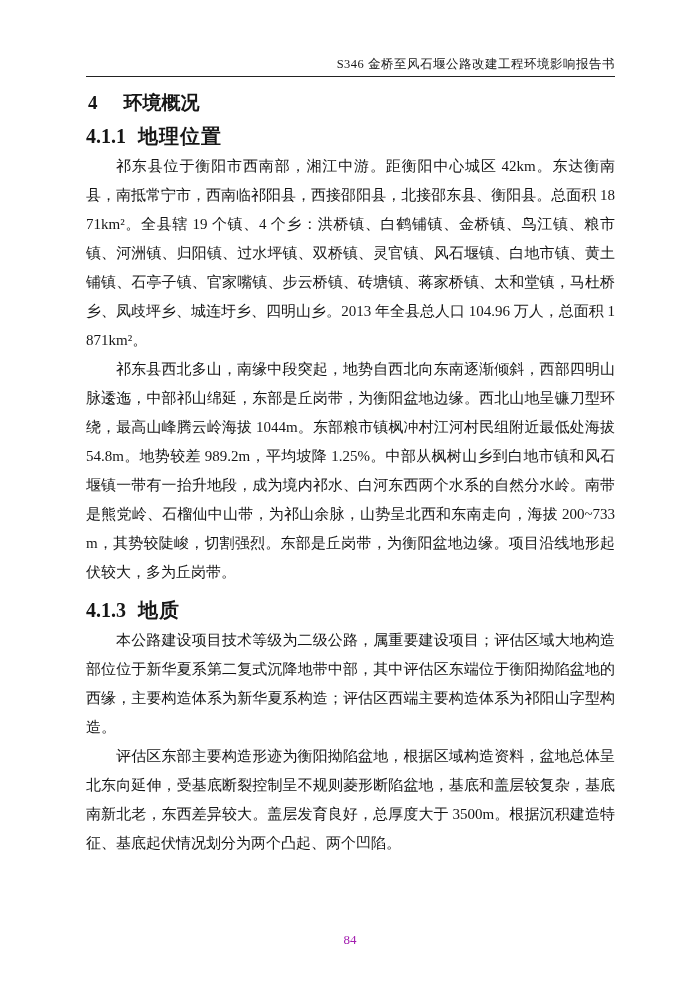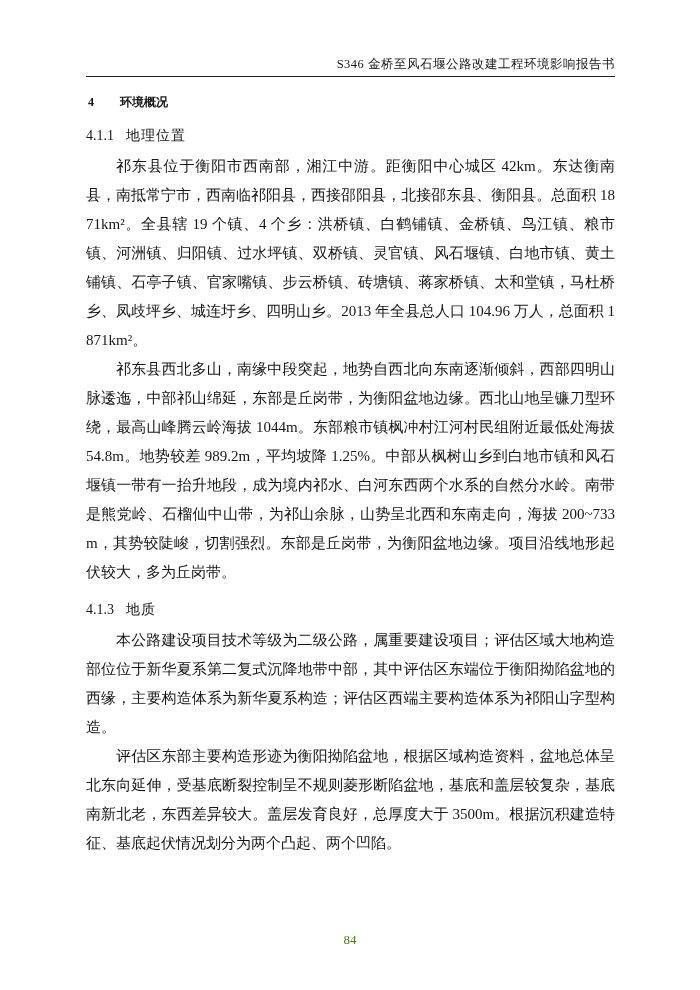--- a/index.html
+++ b/index.html
@@ -25,56 +25,56 @@
   .running-header {
     text-align: right;
     font-size: 12.5px;
     line-height: 16px;
     letter-spacing: 0.5px;
     padding-bottom: 4px;
     border-bottom: 1.6px solid #222222;
   }
   .chapter-heading {
     margin: 15px 0 0 2px;
-    font-size: 12px;
+    font-size: 19px;
     font-weight: bold;
     line-height: 21px;
   }
   .chapter-heading .num { margin-right: 26px; }
   .section-heading {
     margin: 11px 0 0 0;
     font-size: 15.5px;
     font-weight: bold;
     line-height: 20px;
   }
   .section-heading .num { margin-right: 9px; }
   .subsection-heading {
     margin: 13px 0 6px 0;
-    font-size: 14px;
-    font-weight: normal;
+    font-size: 20px;
+    font-weight: bold;
     line-height: 20px;
     letter-spacing: 1px;
   }
   .subsection-heading .num { margin-right: 12px; letter-spacing: 0; }
   p.body-para {
     margin: 0;
     font-size: 15px;
     line-height: 29px;
     text-align: justify;
     text-indent: 2em;
     word-break: break-all;
   }
   .page-number {
     position: absolute;
     left: 0;
     bottom: 42px;
     width: 700px;
     text-align: center;
     font-size: 13px;
-    color: #4d7c0f;
+    color: #a21caf;
   }
 </style>
 </head>
 <body>
 
 <div class="page">
 
   <div class="running-header">
     <span>S346 金桥至风石堰公路改建工程环境影响报告书</span>
   </div>

